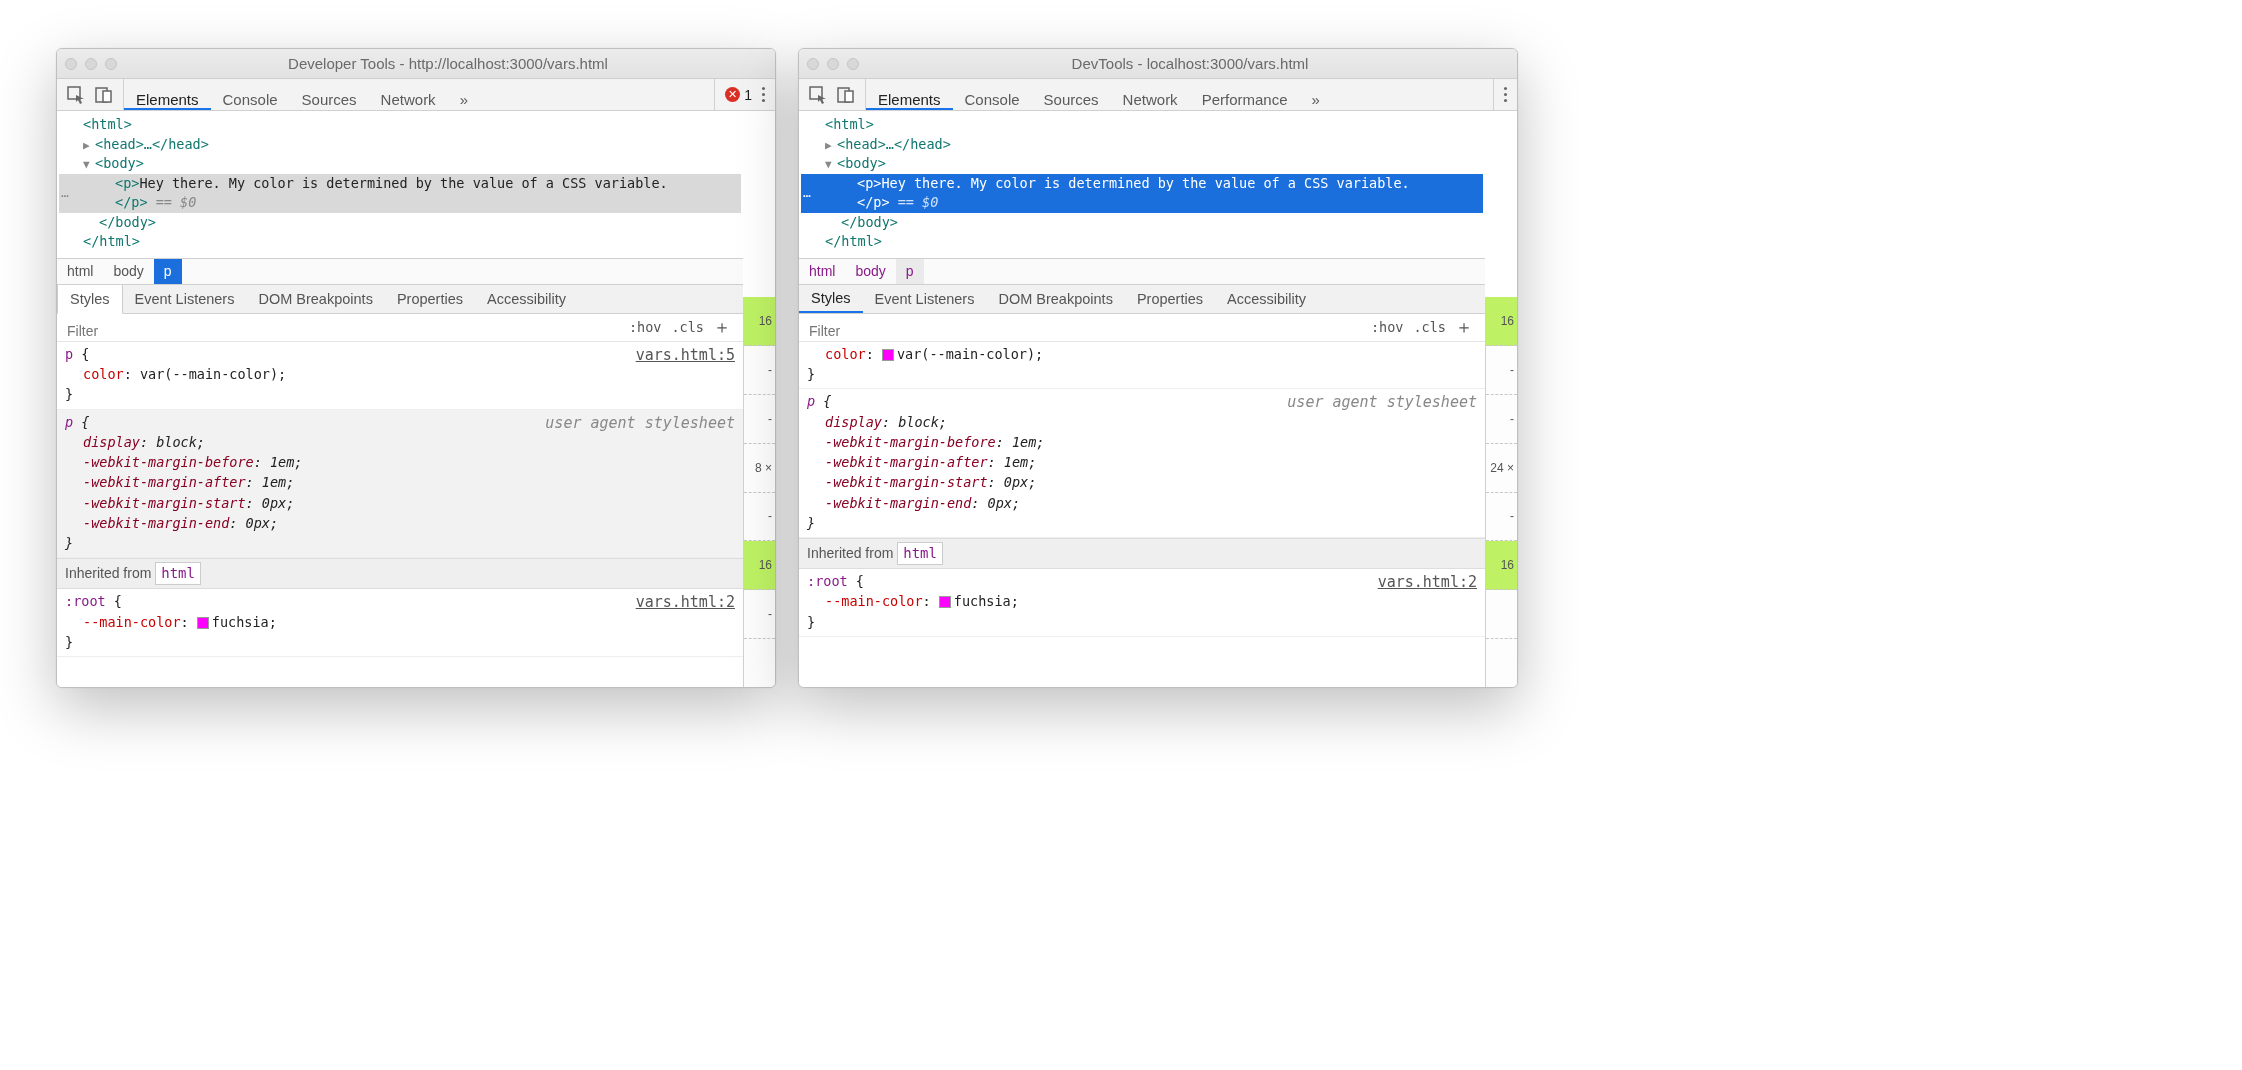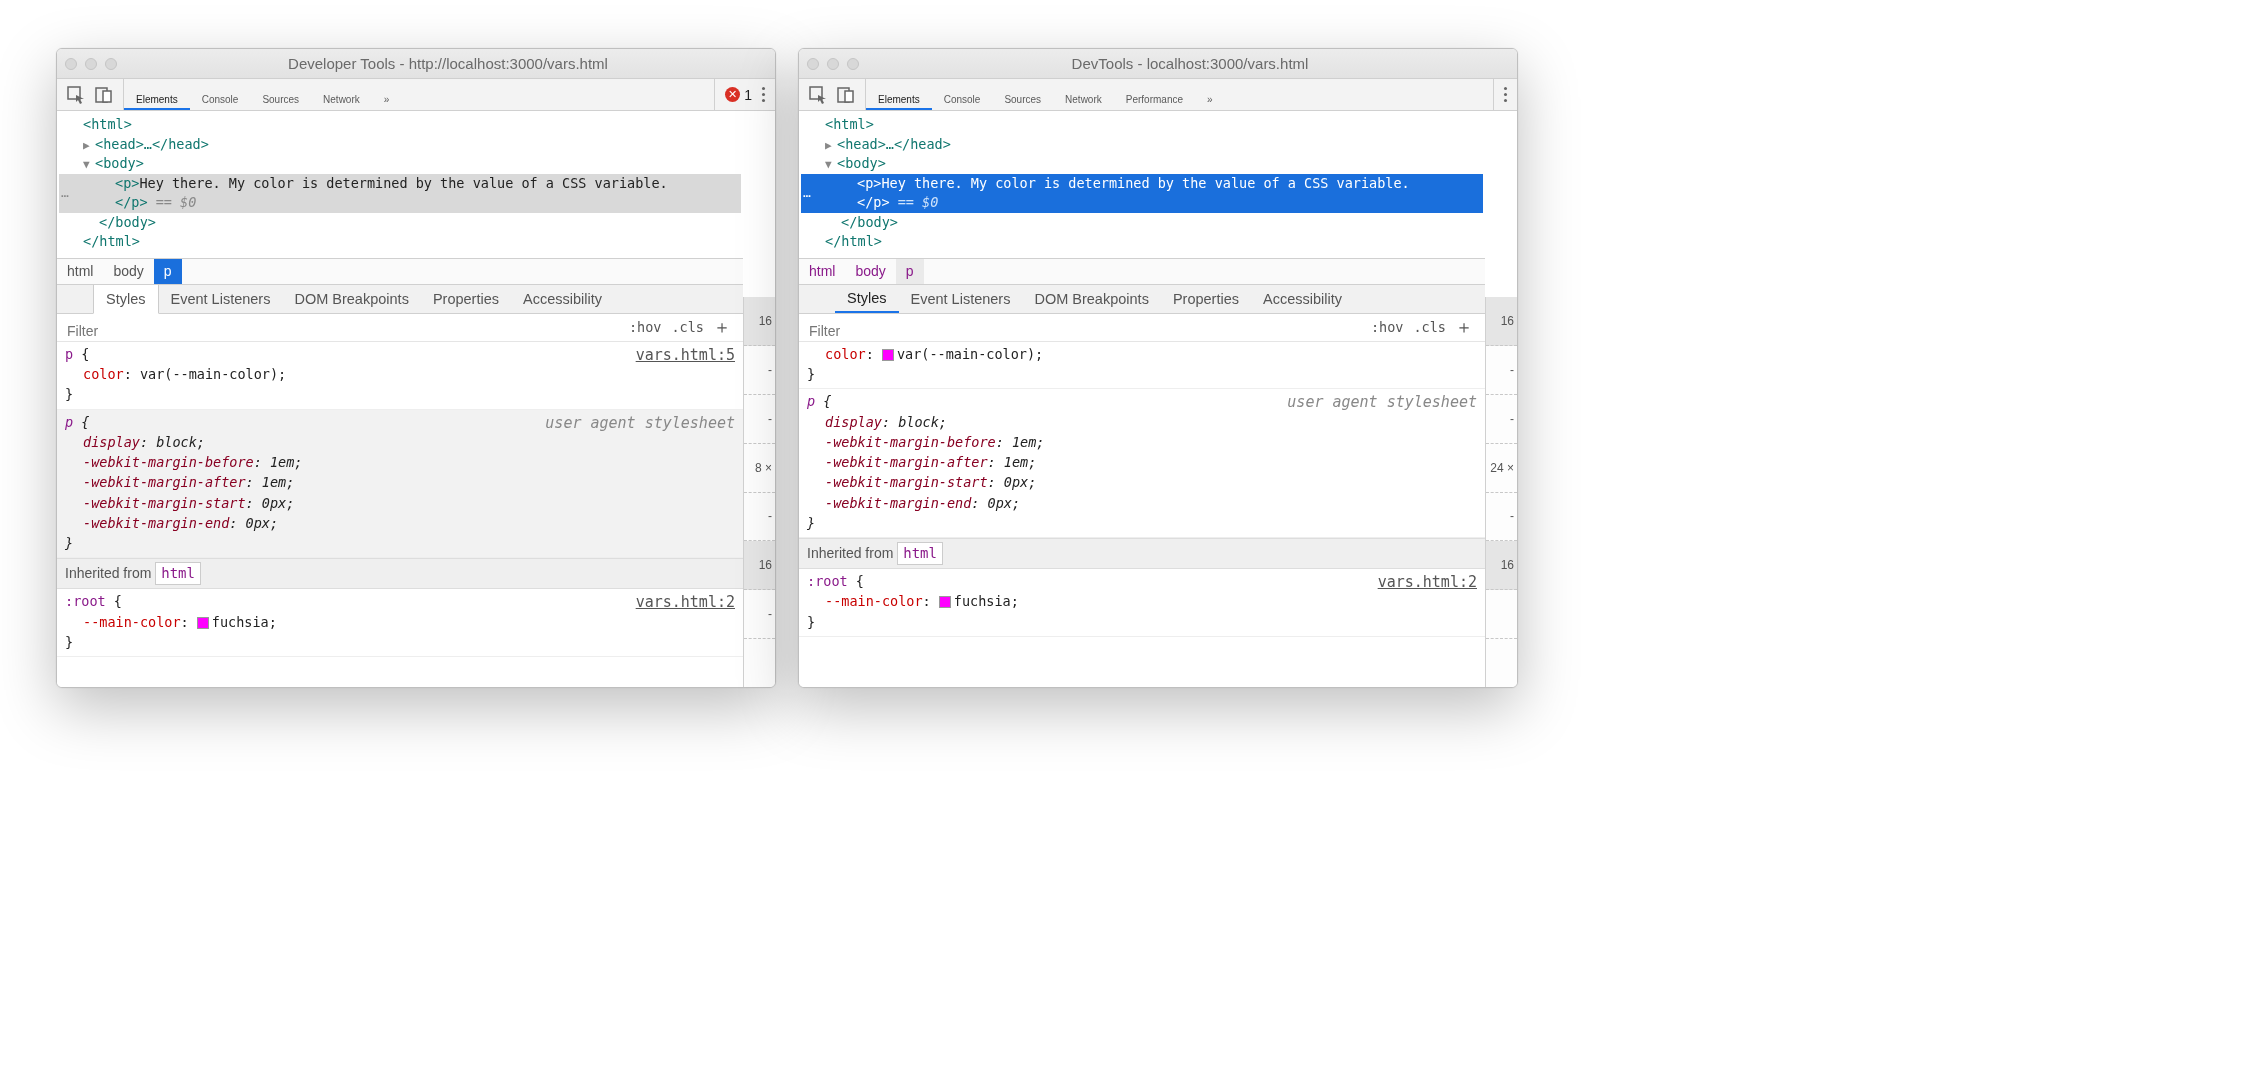--- a/index.html
+++ b/index.html
@@ -76,21 +76,21 @@
     display: flex;
     align-items: stretch;
     flex: 1;
     overflow: hidden;
   }
   .tab {
     padding: 0 12px;
     display: flex;
     align-items: center;
     color: #5a5a5a;
-    font-size: 10px;
+    font-size: 15px;
     border-bottom: 2px solid transparent;
     cursor: pointer;
     margin-top: 12px;
   }
   .tab.active {
     color: #222;
     border-bottom-color: #1a73e8;
   }
   .tb-right {
     display: flex;
@@ -128,21 +128,21 @@
     background: #fdfdfd;
     font-size: 12px;
   }
   .gcell {
     flex: 1;
     border-bottom: 1px dashed #c8c8c8;
     display: flex; align-items: center; justify-content: flex-end;
     padding-right: 3px;
     color: #555;
   }
-  .gcell.hl { background: #e5e5e5; }
+  .gcell.hl { background: #bef264; }
   .gcell.noborder { border-bottom: none; }
 
   .dom-tree {
     font-family: Menlo, Consolas, monospace;
     font-size: 13.5px;
     line-height: 1.45;
     padding: 4px 2px 6px 2px;
     white-space: nowrap;
     overflow: hidden;
   }
@@ -183,21 +183,20 @@
   .crumb.sel-grey { background: #eaeaea; color: #8a1a8a; }
 
   .subtabs {
     height: 30px;
     background: #f1f1f1;
     border-top: 1px solid #d0d0d0;
     border-bottom: 1px solid #d0d0d0;
     display: flex;
     align-items: stretch;
     flex: 0 0 auto;
-    padding-left: 36px;
   }
   .subtab {
     padding: 0 12px;
     display: flex; align-items: center;
     color: #555;
     font-size: 14.5px;
     cursor: pointer;
   }
   .subtab.active-left {
     background: #fff;

